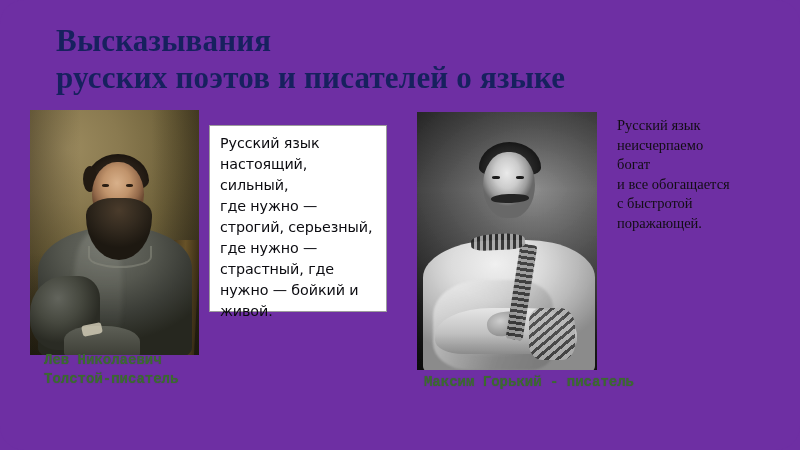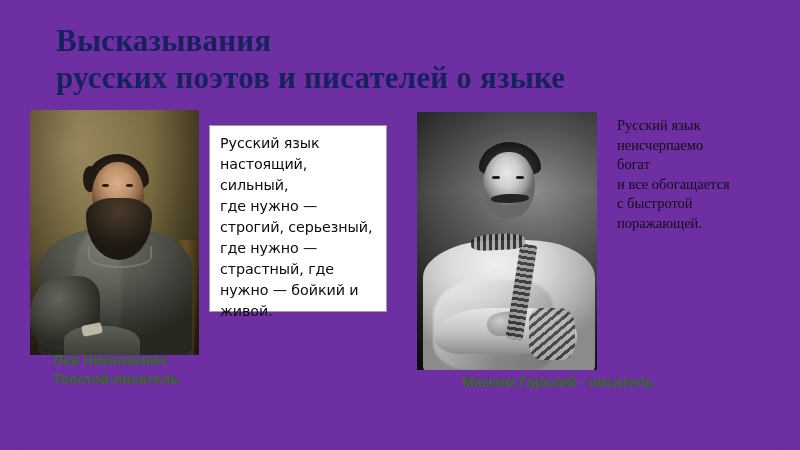--- a/index.html
+++ b/index.html
@@ -349,35 +349,34 @@
     font-family: "Liberation Serif", serif;
     font-size: 14.5px;
     line-height: 19.5px;
     white-space: pre-line;
   }
 
   
   .caption {
     position: absolute;
     color: #3b6b2e;
-    font-family: Liberation Sans, sans-serif;
+    font-family: Liberation Mono, monospace;
     font-weight: bold;
     font-size: 14px;
     line-height: 19px;
     text-shadow: 0 0 1px rgba(40,80,30,0.5);
     white-space: pre-line;
-    margin-left: 9px;
   }
   #tolstoy-caption {
     left: 44px;
     top: 351px;
     width: 190px;
   }
   #gorky-caption {
-    left: 424px;
+    left: 404px;
     top: 373px;
     width: 250px;
     text-align: center;
   }
 </style>
 </head>
 <body>
 
 <div id="slide">
 

